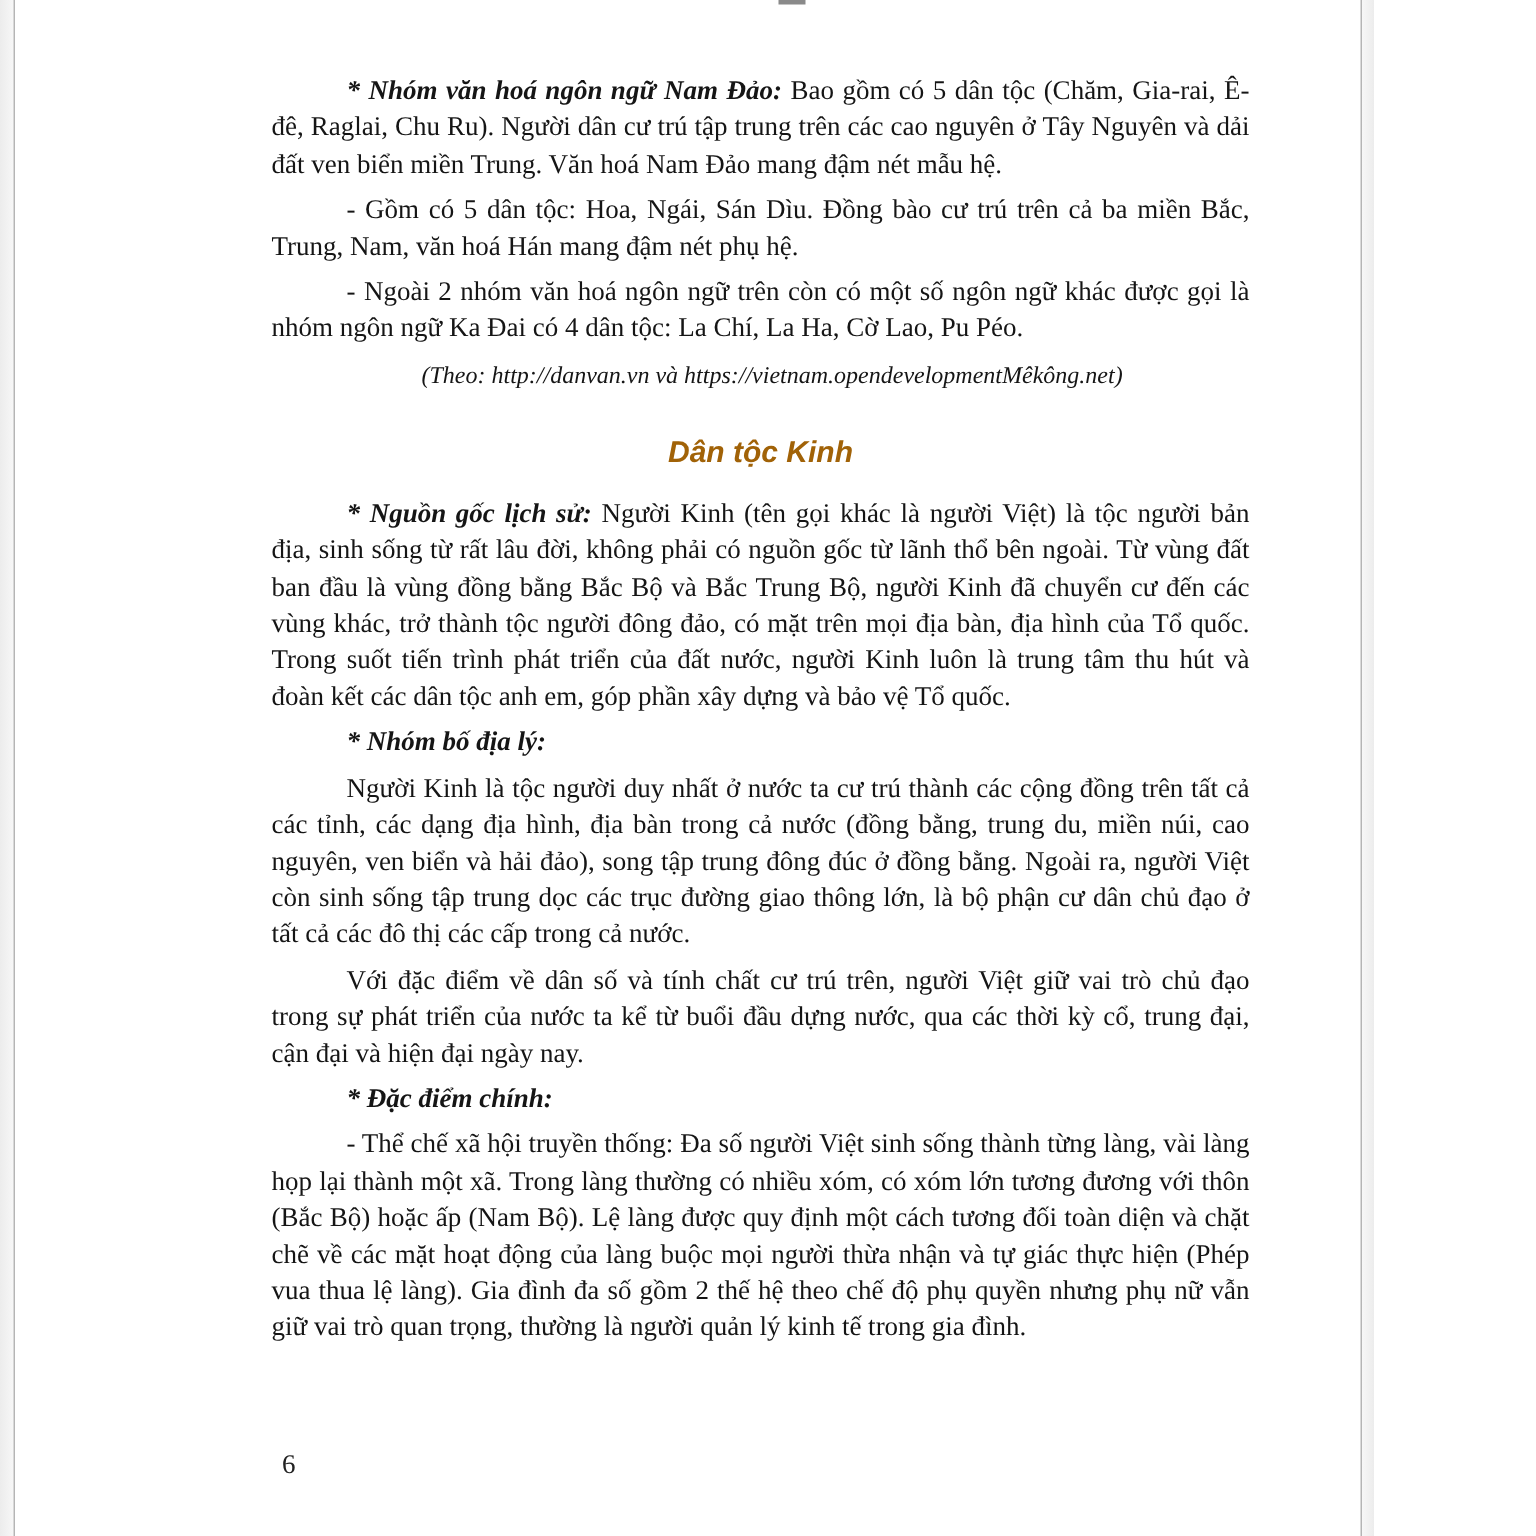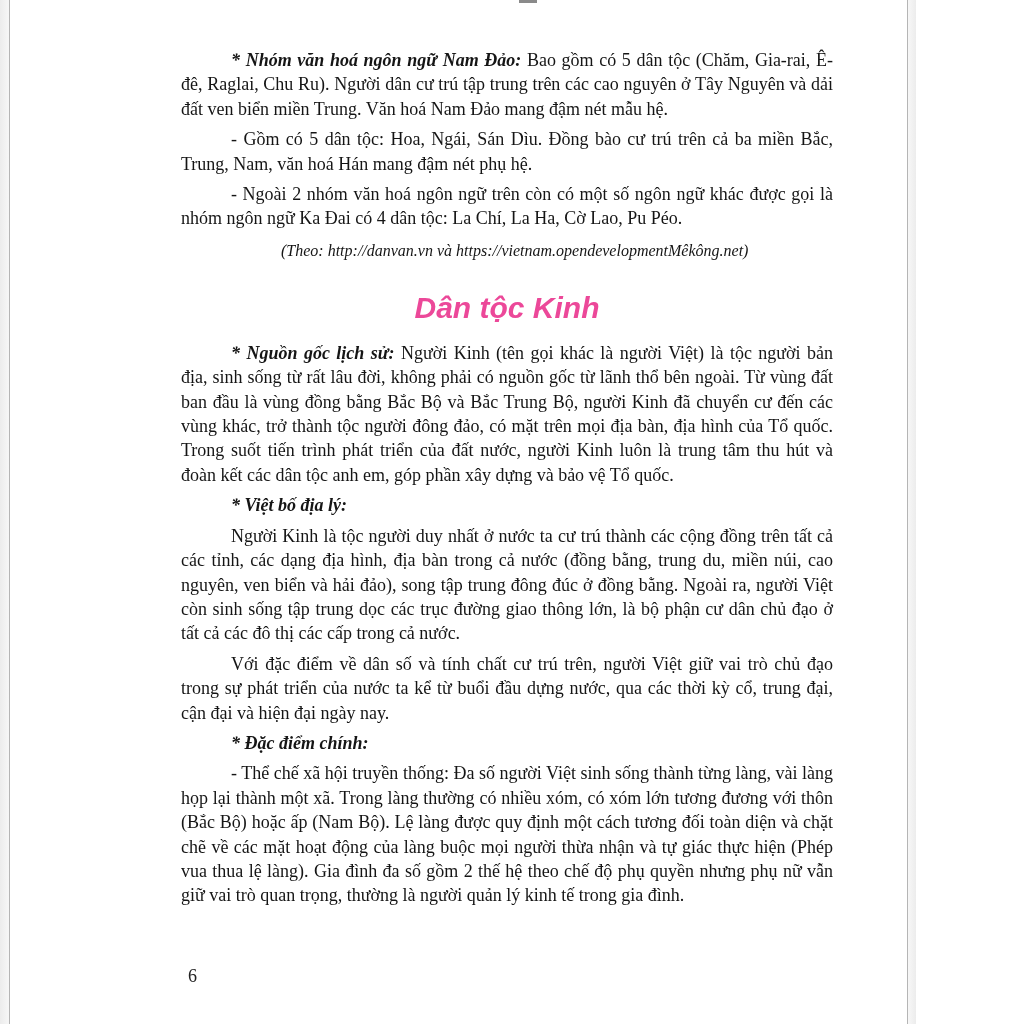--- a/index.html
+++ b/index.html
@@ -58,27 +58,27 @@
   .source-line {
     font-size: 16px;
     line-height: 24px;
     font-style: italic;
     padding-left: 100px;
     margin-top: 8px;
     margin-bottom: 0;
   }
   .section-heading {
     font-family: "Liberation Sans", sans-serif;
-    font-size: 30px;
+    font-size: 20px;
     font-weight: bold;
     font-style: italic;
     text-align: center;
     margin-top: 28px;
     margin-bottom: 16px;
-    color: #ec4899;
+    color: #a16207;
   }
   .page-number {
     position: absolute;
     left: 188px;
     top: 966px;
     font-size: 18px;
     color: #222;
   }
 </style>
 </head>
@@ -99,21 +99,21 @@
 
 
     <p class="para"><span class="lead"></span><span>- Ngoài 2 nhóm văn hoá ngôn ngữ trên còn có một số ngôn ngữ khác được gọi là nhóm ngôn ngữ Ka Đai có 4 dân tộc: La Chí, La Ha, Cờ Lao, Pu Péo.</span></p>
 
     <p class="source-line">(Theo: http://danvan.vn và https://vietnam.opendevelopmentMêkông.net)</p>
 
     <h1 class="section-heading">Dân tộc Kinh</h1>
 
     <p class="para"><span class="lead">* Nguồn gốc lịch sử:</span><span> Người Kinh (tên gọi khác là người Việt) là tộc người bản địa, sinh sống từ rất lâu đời, không phải có nguồn gốc từ lãnh thổ bên ngoài. Từ vùng đất ban đầu là vùng đồng bằng Bắc Bộ và Bắc Trung Bộ, người Kinh đã chuyển cư đến các vùng khác, trở thành tộc người đông đảo, có mặt trên mọi địa bàn, địa hình của Tổ quốc. Trong suốt tiến trình phát triển của đất nước, người Kinh luôn là trung tâm thu hút và đoàn kết các dân tộc anh em, góp phần xây dựng và bảo vệ Tổ quốc.</span></p>
 
-    <p class="para"><span class="lead">* Việt bố địa lý:</span><span></span></p>
+    <p class="para"><span class="lead">* Nhóm bố địa lý:</span><span></span></p>
 
     <p class="para"><span class="lead"></span><span>Người Kinh là tộc người duy nhất ở nước ta cư trú thành các cộng đồng trên tất cả các tỉnh, các dạng địa hình, địa bàn trong cả nước (đồng bằng, trung du, miền núi, cao nguyên, ven biển và hải đảo), song tập trung đông đúc ở đồng bằng. Ngoài ra, người Việt còn sinh sống tập trung dọc các trục đường giao thông lớn, là bộ phận cư dân chủ đạo ở tất cả các đô thị các cấp trong cả nước.</span></p>
 
     <p class="para"><span class="lead"></span><span>Với đặc điểm về dân số và tính chất cư trú trên, người Việt giữ vai trò chủ đạo trong sự phát triển của nước ta kể từ buổi đầu dựng nước, qua các thời kỳ cổ, trung đại, cận đại và hiện đại ngày nay.</span></p>
 
     <p class="para"><span class="lead">* Đặc điểm chính:</span><span></span></p>
 
     <p class="para"><span class="lead"></span><span>- Thể chế xã hội truyền thống: Đa số người Việt sinh sống thành từng làng, vài làng họp lại thành một xã. Trong làng thường có nhiều xóm, có xóm lớn tương đương với thôn (Bắc Bộ) hoặc ấp (Nam Bộ). Lệ làng được quy định một cách tương đối toàn diện và chặt chẽ về các mặt hoạt động của làng buộc mọi người thừa nhận và tự giác thực hiện (Phép vua thua lệ làng). Gia đình đa số gồm 2 thế hệ theo chế độ phụ quyền nhưng phụ nữ vẫn giữ vai trò quan trọng, thường là người quản lý kinh tế trong gia đình.</span></p>
 
   </div>

